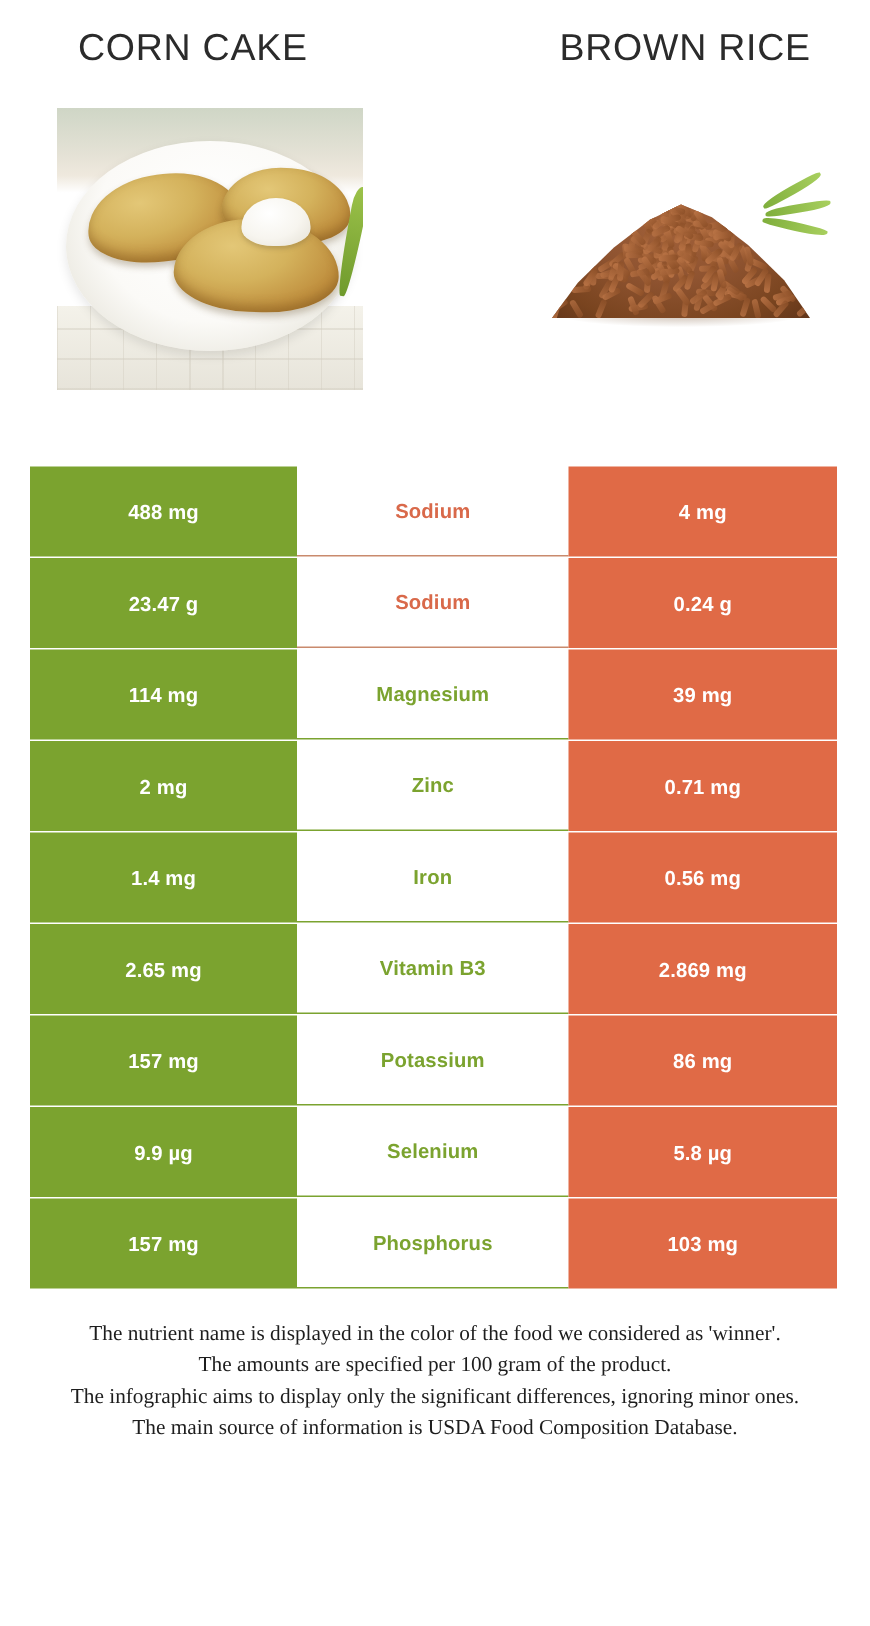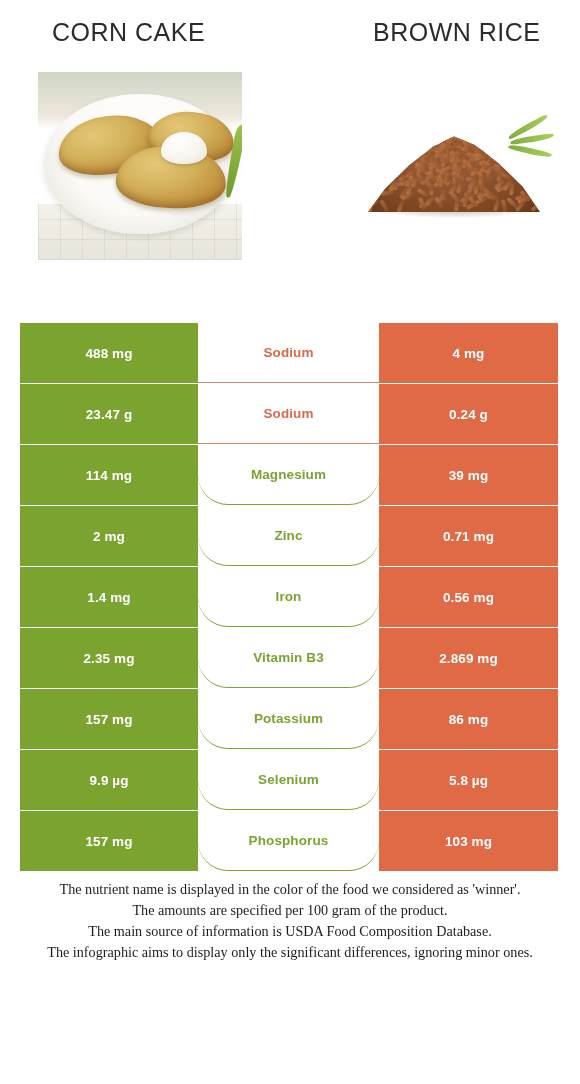--- a/index.html
+++ b/index.html
@@ -154,21 +154,21 @@
     position: absolute;
     width: 44px; height: 6px;
     border-radius: 60% 20% 60% 20%;
     background: linear-gradient(90deg,#7fae3c,#a8cf5e);
   }
 
   
   .table {
     position: absolute;
     left: 20px;
-    top: 323px;
+    top: 311px;
     width: 432px;
   }
   .row {
     display: flex;
     width: 538px;
     height: 60px;
     margin-bottom: 1px;
   }
   .cell {
     display: flex;
@@ -188,21 +188,21 @@
     width: 181px;
     background: #ffffff;
     font-size: 13.5px;
     font-weight: 700;
   }
   .cell-right {
     width: 179px;
     background: #e06a46;
     color: #ffffff;
   }
-  .win-left  .cell-mid { color: #7ba32f; border-bottom: 1px solid #7ba32f; border-radius: 30px; }
+  .win-left  .cell-mid { color: #7ba32f; border-bottom: 1px solid #7ba32f; }
   .win-right .cell-mid { color: #d9694a; border-bottom: 1px solid #c98a6d; }
 
   
   .footnote {
     position: absolute;
     left: 22px;
     top: 879px;
     width: 536px;
     text-align: center;
     font-family: "Liberation Serif", serif;
@@ -456,21 +456,21 @@
         <div class="cell cell-left">2 mg</div>
         <div class="cell cell-mid">Zinc</div>
         <div class="cell cell-right">0.71 mg</div>
       </div>
       <div class="row win-left">
         <div class="cell cell-left">1.4 mg</div>
         <div class="cell cell-mid">Iron</div>
         <div class="cell cell-right">0.56 mg</div>
       </div>
       <div class="row win-left">
-        <div class="cell cell-left">2.35 mg</div>
+        <div class="cell cell-left">2.65 mg</div>
         <div class="cell cell-mid">Vitamin B3</div>
         <div class="cell cell-right">2.869 mg</div>
       </div>
       <div class="row win-left">
         <div class="cell cell-left">157 mg</div>
         <div class="cell cell-mid">Potassium</div>
         <div class="cell cell-right">86 mg</div>
       </div>
       <div class="row win-left">
         <div class="cell cell-left">9.9 µg</div>
@@ -480,17 +480,17 @@
       <div class="row win-left">
         <div class="cell cell-left">157 mg</div>
         <div class="cell cell-mid">Phosphorus</div>
         <div class="cell cell-right">103 mg</div>
       </div>
     </div>
 
   <div class="footnote">
     <p>The nutrient name is displayed in the color of the food we considered as 'winner'.</p>
     <p>The amounts are specified per 100 gram of the product.</p>
+    <p>The infographic aims to display only the significant differences, ignoring minor ones.</p>
     <p>The main source of information is USDA Food Composition Database.</p>
-    <p>The infographic aims to display only the significant differences, ignoring minor ones.</p>
   </div>
 
 </div>
 
 </body></html>

